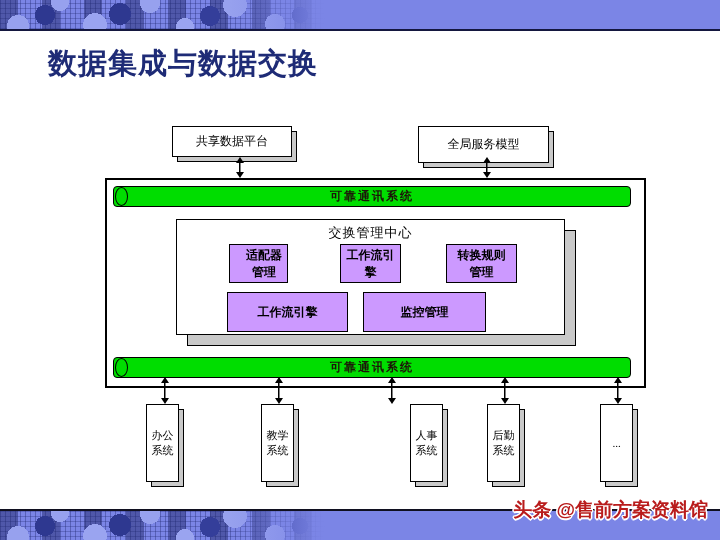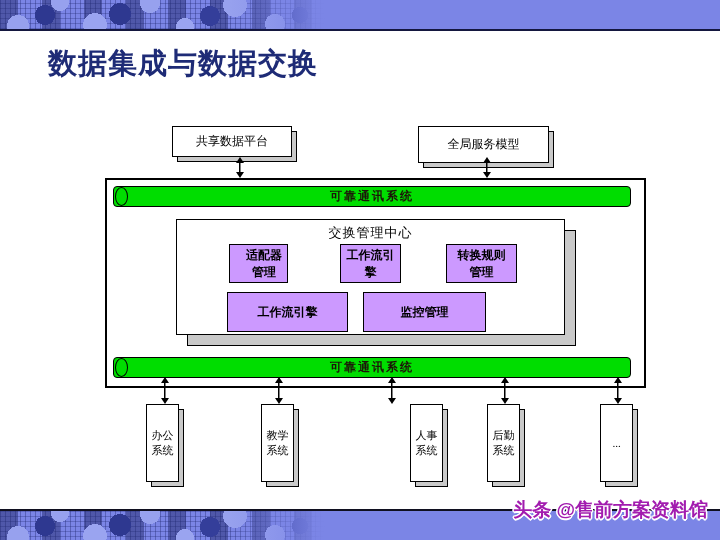--- a/index.html
+++ b/index.html
@@ -116,21 +116,21 @@
 
   
   .sys{top:404px;width:33px;height:78px;}
   .sys .face{font-size:11px;line-height:1.35;white-space:pre-line;}
   .s1{left:146px;} .s2{left:261px;} .s3{left:374px;margin-left:36px;} .s4{left:487px;} .s5{left:600px;}
 
   
   .watermark{
     position:absolute;right:12px;top:497px;z-index:8;
     font-family:"Liberation Sans","DejaVu Sans",sans-serif;
-    font-size:19px;font-weight:bold;color:#a21caf;white-space:nowrap;
+    font-size:19px;font-weight:bold;color:#b91c1c;white-space:nowrap;
     text-shadow:-1.5px 0 #fff,1.5px 0 #fff,0 -1.5px #fff,0 1.5px #fff,
                 -1px -1px #fff,1px 1px #fff,-1px 1px #fff,1px -1px #fff;
   }
 </style>
 </head>
 <body>
 
 <div class="stage">
 
   <div class="deco-bar topbar"></div>

